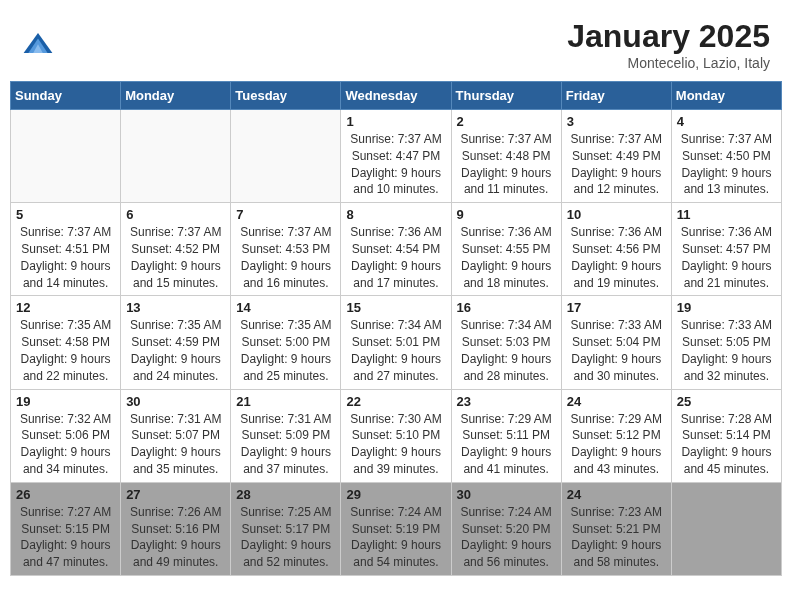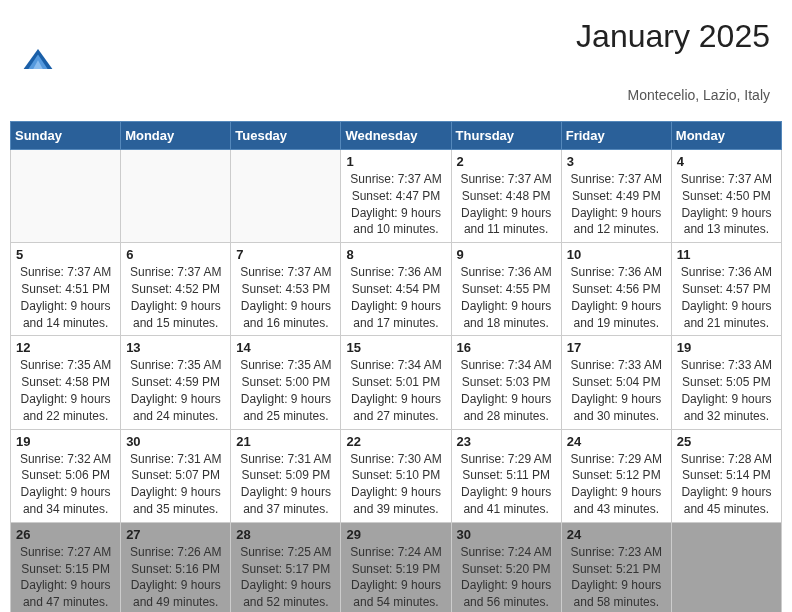--- a/index.html
+++ b/index.html
@@ -30,32 +30,31 @@
     .logo-text .blue { color: #1a5fa8; }
     .logo-icon {
       width: 32px;
       height: 32px;
     }
     .title-block {
       text-align: right;
     }
     .month-title {
       font-size: 32px;
-      font-weight: normal;
+      font-weight: bold;
       color: #222;
     }
     .location {
       font-size: 14px;
       color: #555;
-      margin-top: 32px;
     }
     .calendar {
       width: 100%;
       border-collapse: collapse;
-      margin-top: 14px;
+      margin-top: 6px;
     }
     .calendar th {
       background: #2a6099;
       color: #fff;
       font-size: 13px;
       font-weight: bold;
       padding: 6px 4px;
       text-align: left;
       border: 1px solid #5588bb;
     }

